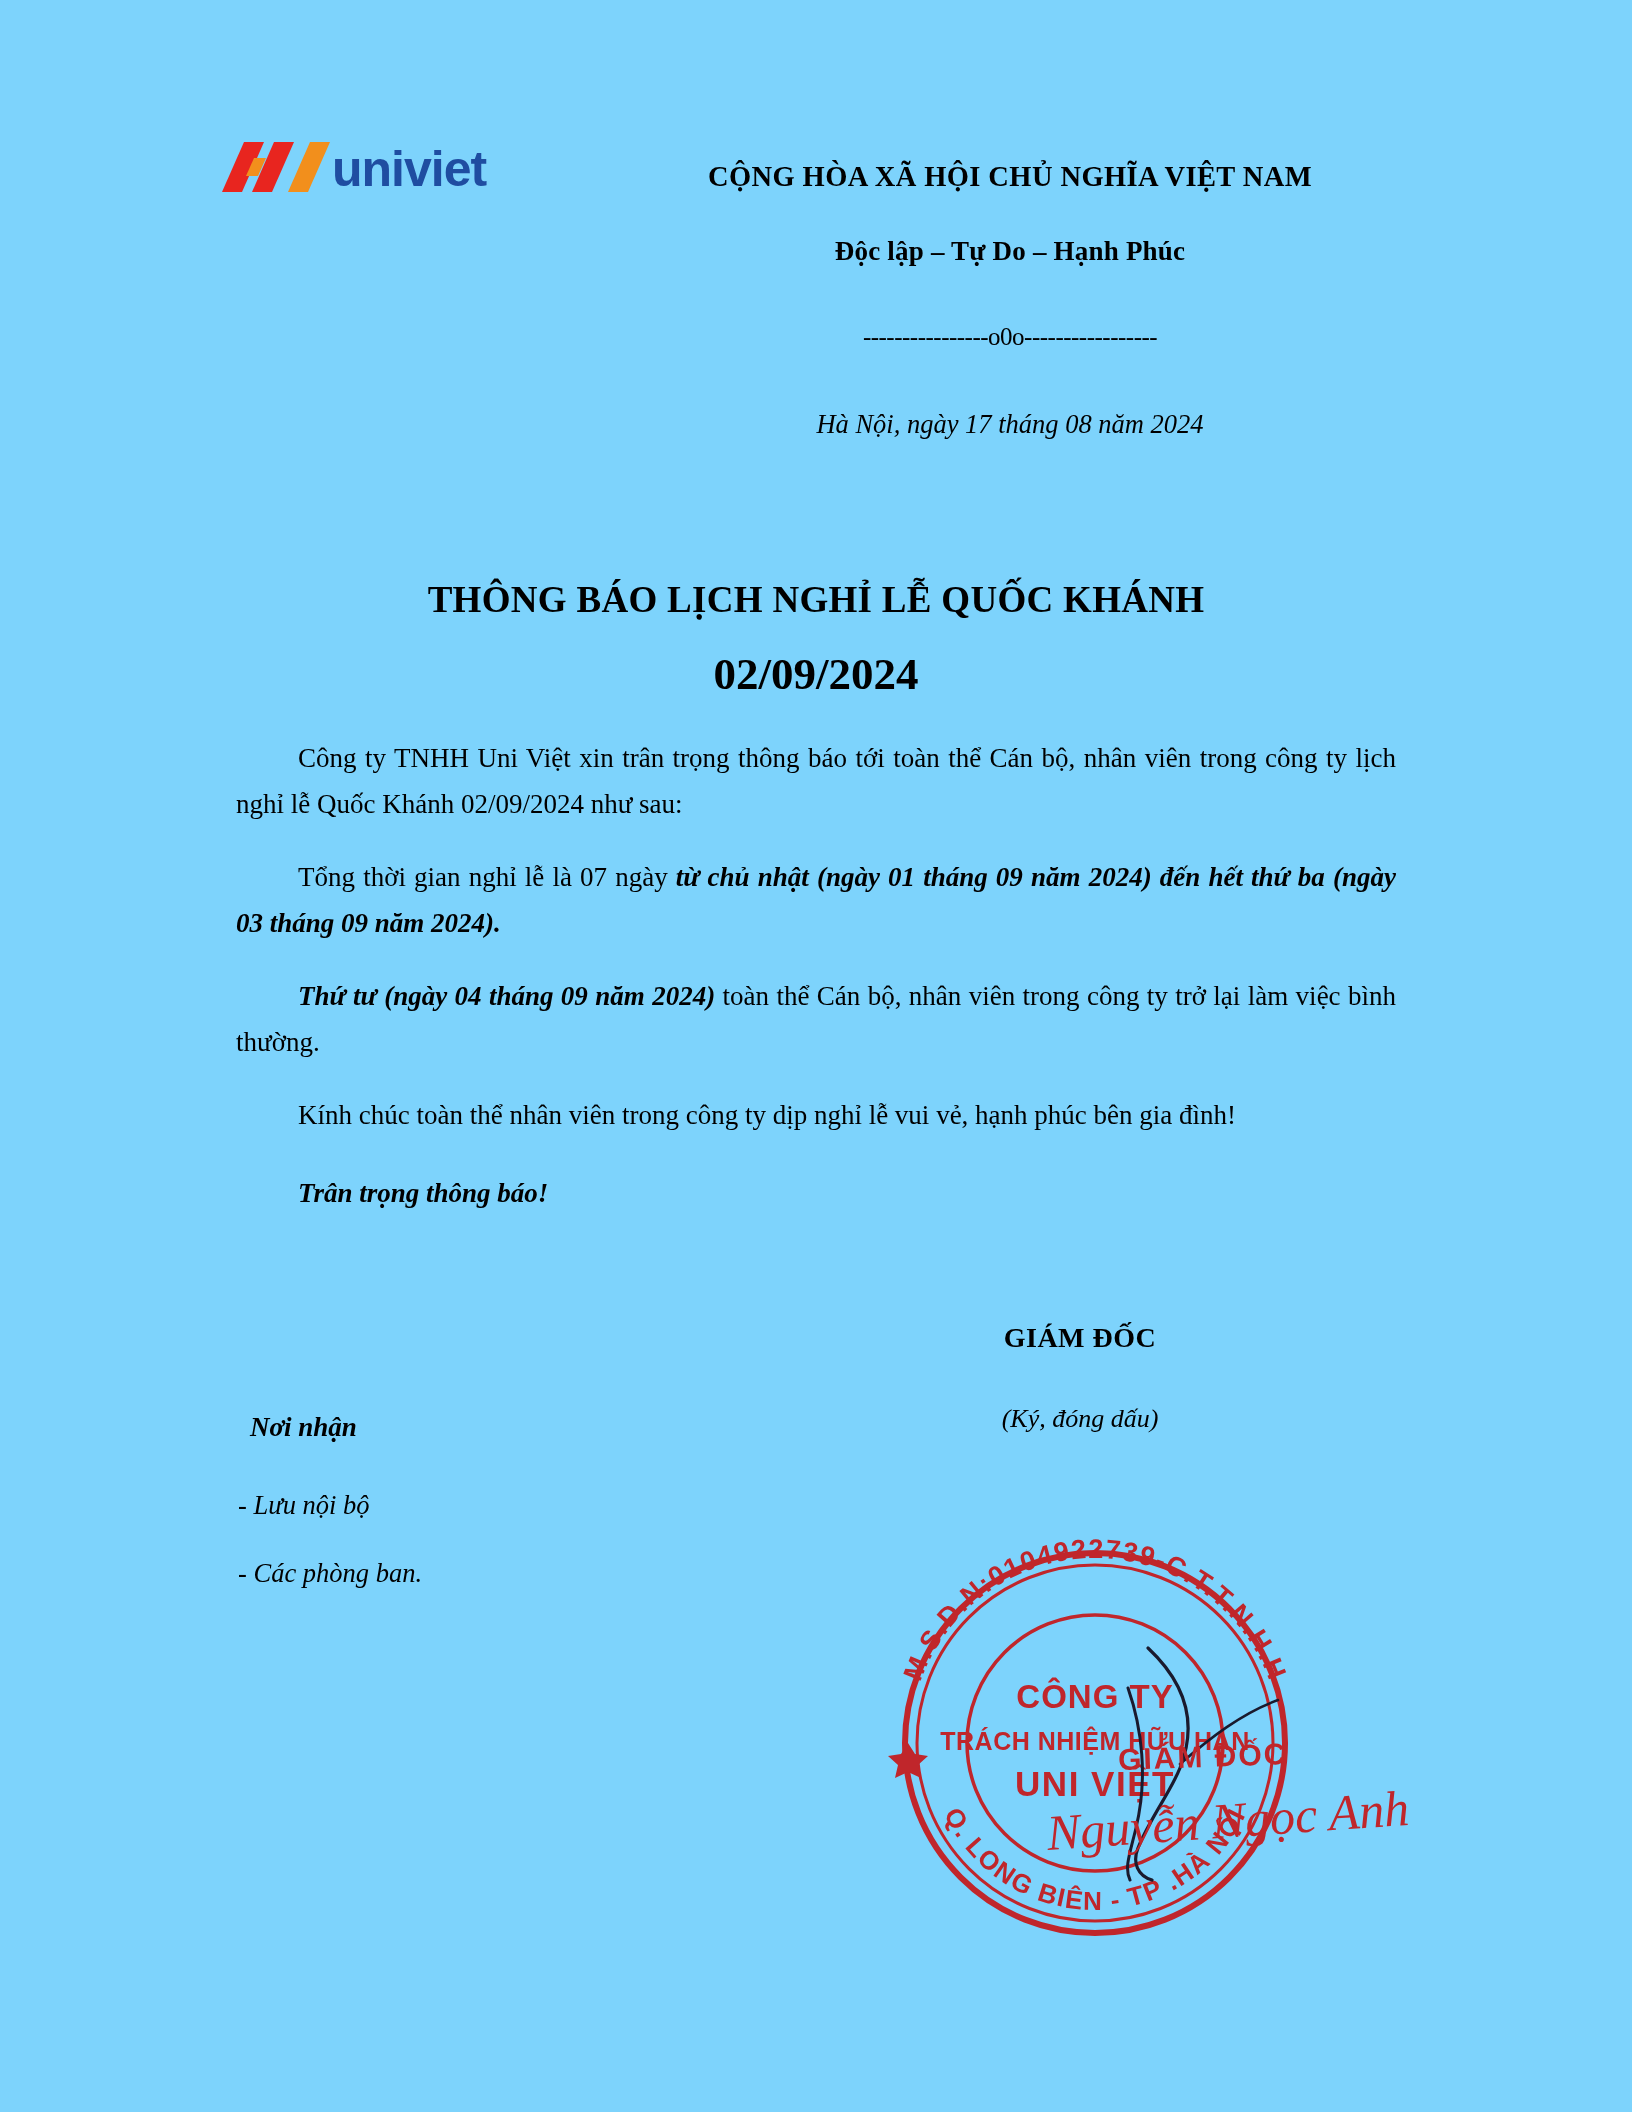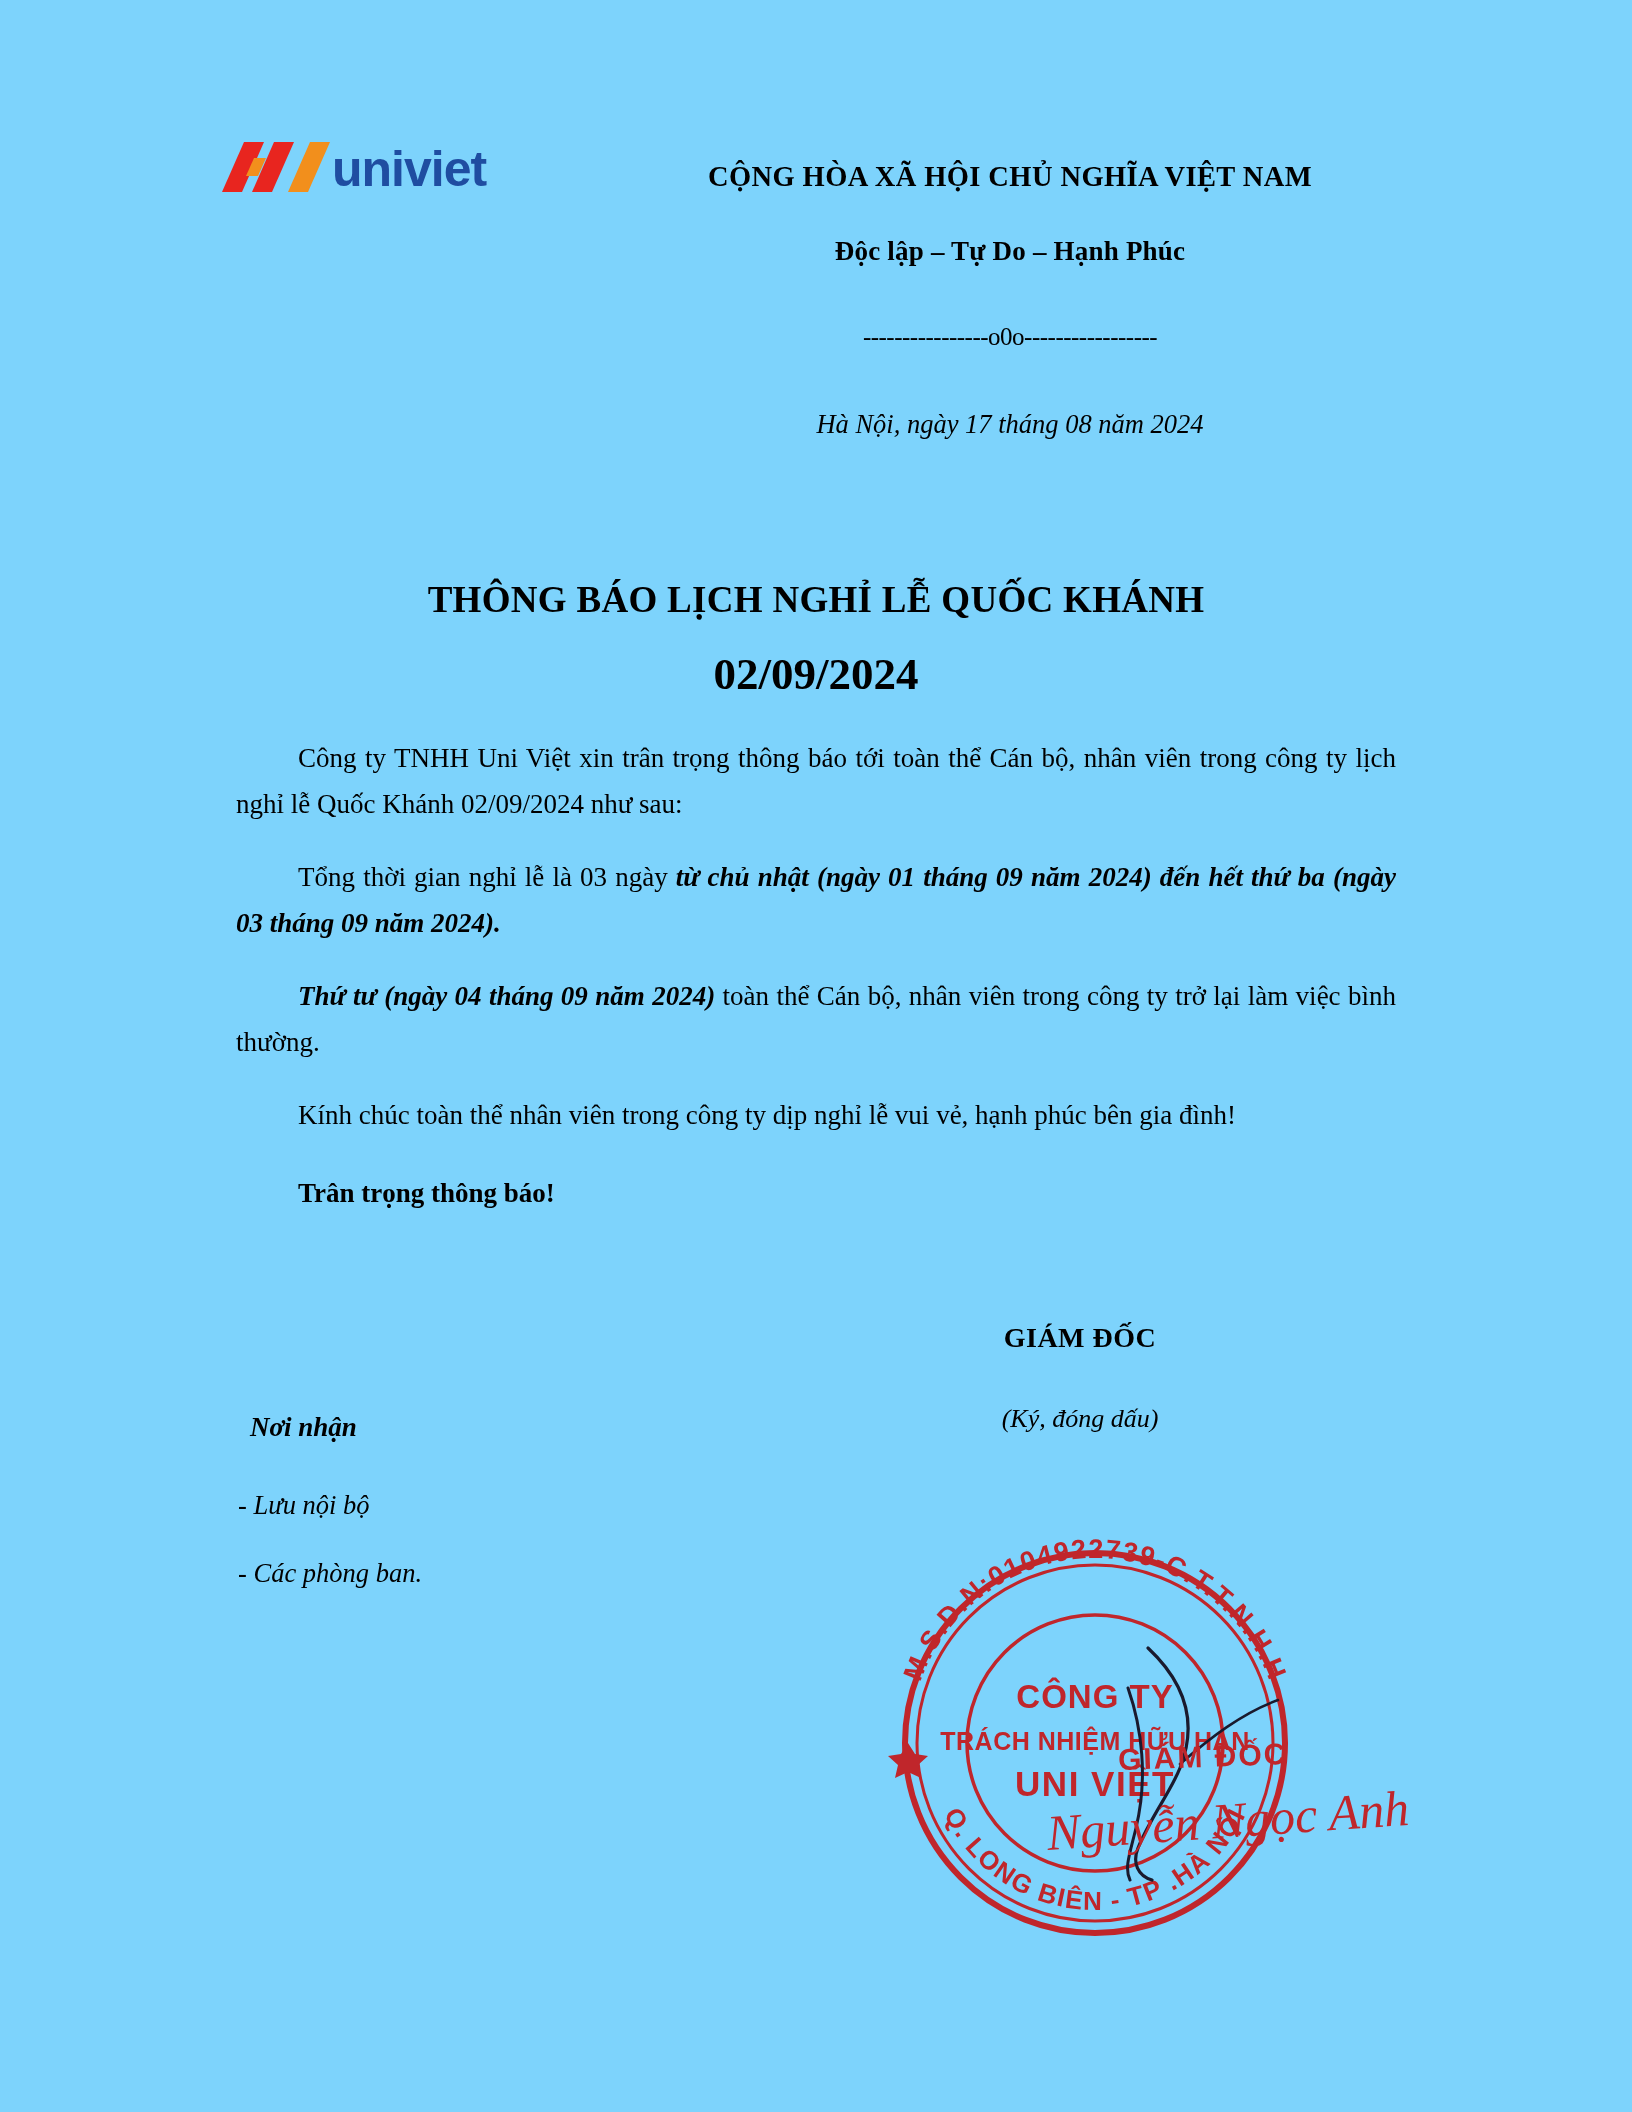--- a/index.html
+++ b/index.html
@@ -114,20 +114,21 @@
   }
   p.para:last-child { margin-bottom: 0; }
   .bi {
     font-weight: bold;
     font-style: italic;
   }
   .closing {
     margin-top: 34px;
     font-size: 27px;
     font-weight: bold;
+    font-style: italic;
     text-indent: 62px;
     line-height: 1.6;
   }
 
   
   .giamdoc-head {
     position: absolute;
     left: 840px;
     top: 1322px;
     width: 480px;
@@ -228,21 +229,21 @@
   <div class="doc-title">THÔNG BÁO LỊCH NGHỈ LỄ QUỐC KHÁNH</div>
   <div class="doc-title-date">02/09/2024</div>
 
   <div class="body-area">
 
     <p class="para">
       <span>Công ty TNHH Uni Việt xin trân trọng thông báo tới toàn thể Cán bộ, nhân viên trong công ty lịch nghỉ lễ Quốc Khánh 02/09/2024 như sau:</span>
     </p>
 
     <p class="para">
-      <span>Tổng thời gian nghỉ lễ là 03 ngày </span><span class="bi">từ chủ nhật (ngày 01 tháng 09 năm 2024) đến hết thứ ba (ngày 03 tháng 09 năm 2024).</span>
+      <span>Tổng thời gian nghỉ lễ là 07 ngày </span><span class="bi">từ chủ nhật (ngày 01 tháng 09 năm 2024) đến hết thứ ba (ngày 03 tháng 09 năm 2024).</span>
     </p>
 
     <p class="para">
       <span class="bi">Thứ tư (ngày 04 tháng 09 năm 2024)</span><span> toàn thể Cán bộ, nhân viên trong công ty trở lại làm việc bình thường.</span>
     </p>
 
     <p class="para">
       <span>Kính chúc toàn thể nhân viên trong công ty dịp nghỉ lễ vui vẻ, hạnh phúc bên gia đình!</span>
     </p>
 

